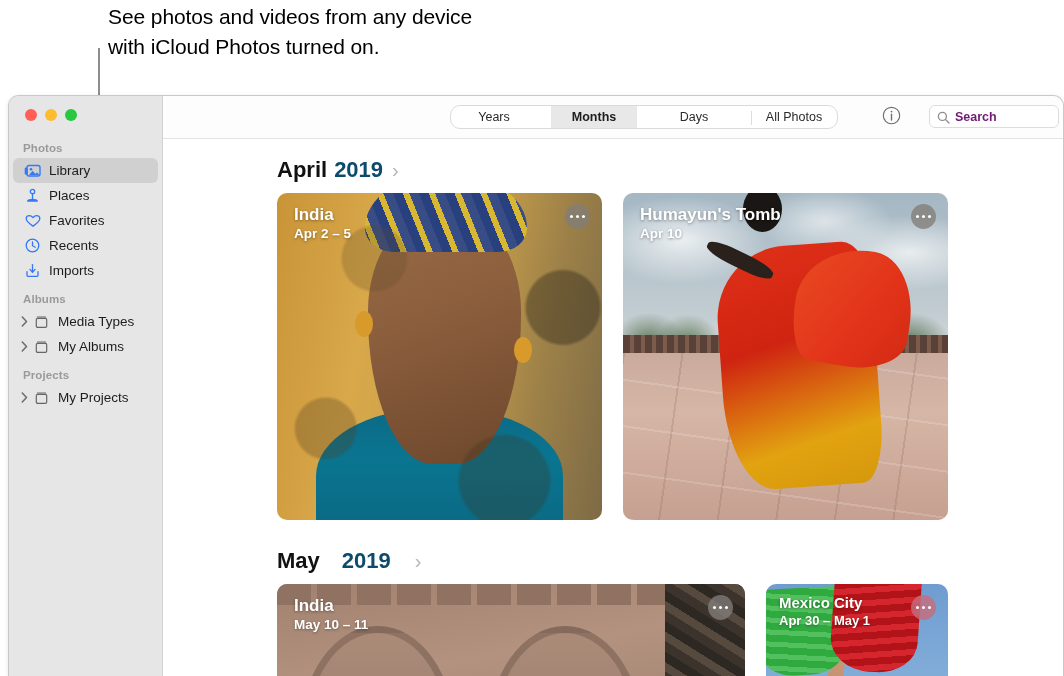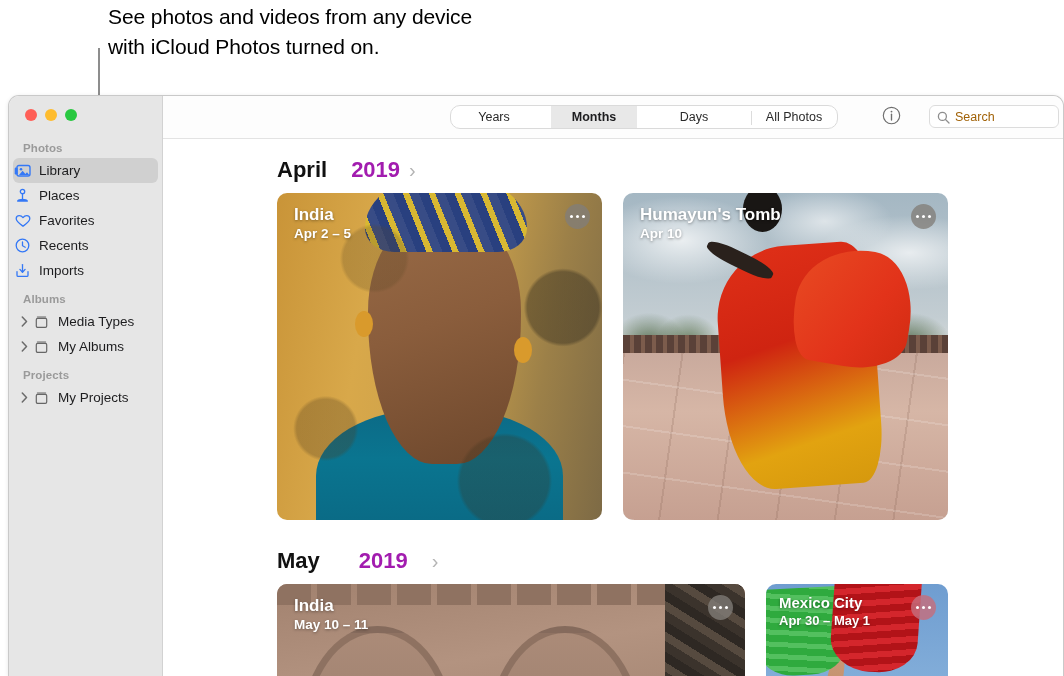--- a/index.html
+++ b/index.html
@@ -50,21 +50,21 @@
   .tl.green { background: #28c840; }
 
   .sb-section {
     font-size: 11.5px; font-weight: bold; color: #9a9a9a;
     padding: 0 0 0 14px; margin-top: 10px; margin-bottom: 4px;
     letter-spacing: 0.1px;
   }
   .sb-list { list-style: none; }
   .sb-row {
     display: flex; align-items: center;
-    height: 25px; margin: 0 4px; padding-left: 0;
+    height: 25px; margin: 0 4px; padding-left: 10px;
     border-radius: 6px; font-size: 13.5px; color: #1d1d1f;
   }
   .sb-row.selected { background: #d0d0d0; }
   .sb-ico {
     width: 19px; height: 17px; margin-right: 7px;
     display: flex; align-items: center; justify-content: center;
     flex: 0 0 auto;
   }
   .sb-ico svg { display: block; }
   .sb-label { white-space: nowrap; }
@@ -106,34 +106,34 @@
     width: 24px; height: 24px;
     display: flex; align-items: center; justify-content: center;
   }
   .search-box {
     position: absolute; left: 766px; top: 9px;
     width: 130px; height: 23px;
     background: #fff; border: 1px solid #dcdcdc; border-radius: 6px;
     display: flex; align-items: center; padding-left: 7px;
   }
   .search-ico { width: 13px; height: 13px; margin-right: 5px; flex:0 0 auto; }
-  .search-ph { font-size: 12.5px; color: #a16207; }
+  .search-ph { font-size: 12.5px; color: #701a75; font-weight: bold; }
 
   
   .content {
     position: absolute; left: 154px; top: 43px; right: 0; bottom: 0;
     background: #fff; overflow: hidden;
   }
   .month-head {
     display: flex; align-items: baseline;
     font-size: 22px; font-weight: bold;
     margin: 18px 0 10px 114px;
   }
   .month-head .m { color: #111; }
-  .month-head .y { color: #a21caf; margin-left: 24px; }
+  .month-head .y { color: #0c4a6e; margin-left: 7px; }
   .month-head .arrow { color: #b4b4b4; margin-left: 9px; font-size: 20px; font-weight: normal; }
 
   .row { display: flex; margin-left: 114px; gap: 21px; }
 
   .card {
     position: relative; border-radius: 10px; overflow: hidden;
     flex: 0 0 auto;
   }
   .card .overlay-title {
     position: absolute; left: 17px; top: 12px;

